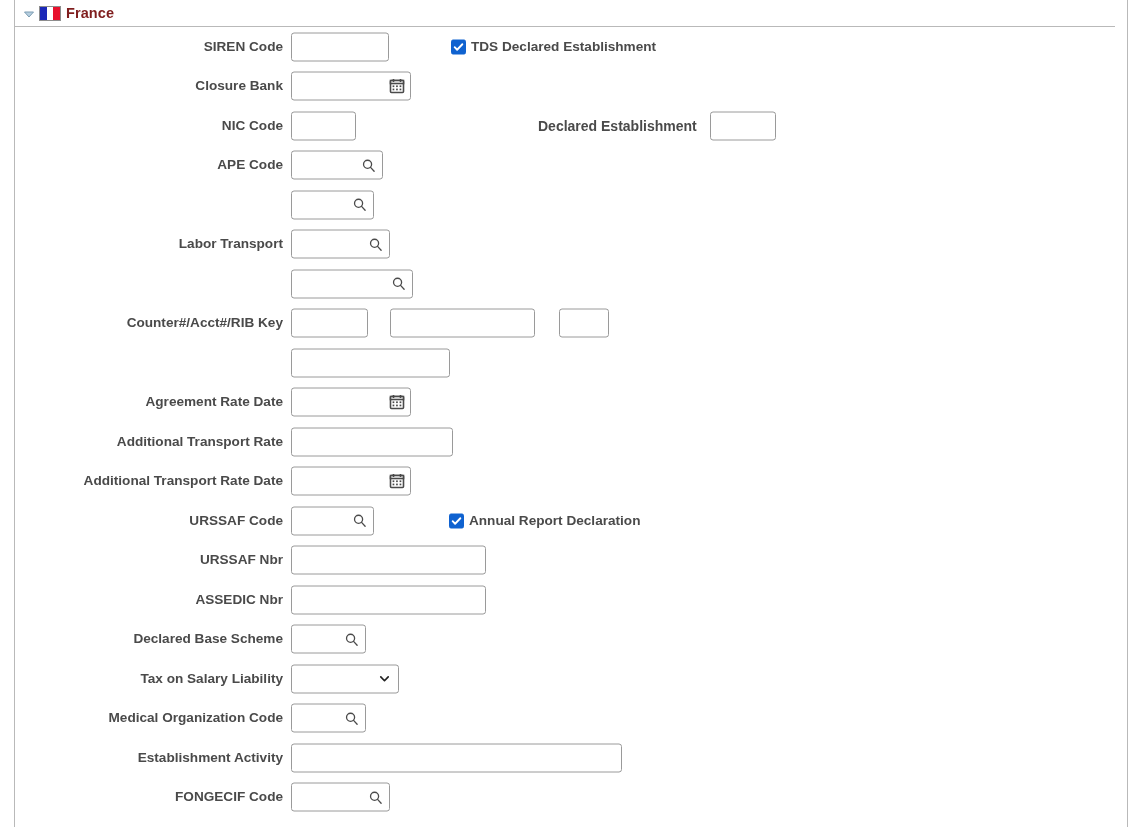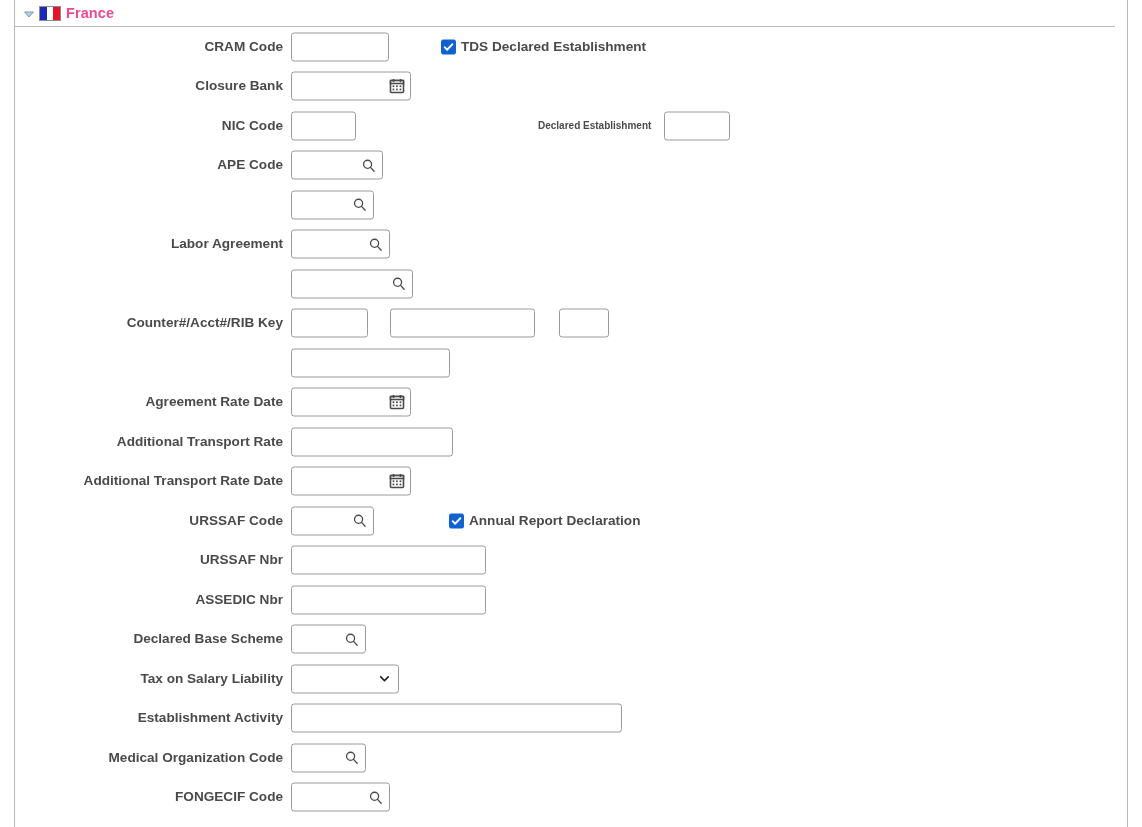--- a/index.html
+++ b/index.html
@@ -42,21 +42,21 @@
     display: inline-block; position: relative;
     border: 1px solid #8d8d8d;
     flex: 0 0 auto;
     margin-right: 5px;
   }
   .flag i { position: absolute; top: 0; bottom: 0; width: 33.34%; display: block; }
   .flag .b { left: 0;       background: #1b28b8; }
   .flag .w { left: 33.33%;  background: #ffffff; }
   .flag .r { left: 66.66%;  background: #e8112d; }
   .section-title {
-    font-size: 14.5px; font-weight: bold; color: #ec4899;
+    font-size: 14.5px; font-weight: bold; color: #7f1d1d;
     letter-spacing: .1px; line-height: 1;
   }
   .header-rule {
     position: absolute; left: 15px; top: 26px; width: 1100px; height: 1px;
     background: #b9b9b9;
   }
 
   
   .form {
     position: absolute; left: 0; top: 27px; width: 1142px;
@@ -139,21 +139,21 @@
     background: #0f62d0; border: 1px solid #0f62d0;
     display: inline-flex; align-items: center; justify-content: center;
     flex: 0 0 auto; cursor: pointer;
   }
   .chk svg { display: block; }
   .chk-label {
     font-size: 13.6px; font-weight: bold; color: #4a4a4a;
     white-space: nowrap; line-height: 1;
   }
   .right-lbl {
-    font-size: 10px; font-weight: bold; color: #4a4a4a;
+    font-size: 14px; font-weight: bold; color: #4a4a4a;
     white-space: nowrap; line-height: 1; margin-right: 13px;
   }
 </style>
 </head>
 <body>
 
 <div class="frame-line-left"></div>
 <div class="frame-line-right"></div>
 
 <div class="section-header">
@@ -167,27 +167,27 @@
       <i class="w"></i>
       <i class="r"></i>
   </span>
   <span class="section-title">France</span>
 </div>
 <div class="header-rule"></div>
 
 <div class="form">
 
   <div class="row">
-    <div class="lbl lbl-main">CRAM Code</div>
+    <div class="lbl lbl-main">SIREN Code</div>
     <div class="ctl-main">
       <span class="fld w-siren">
         <input class="inner" type="text" placeholder="" style="">
       </span>
     </div>
-    <div class="right-ctl" style="left:441px;">
+    <div class="right-ctl" style="left:451px;">
       <span class="chk-wrap">
         <span class="chk">
           <svg width="11" height="11" viewBox="0 0 12 12" aria-hidden="true">
               <path d="M1.8 6.2 L4.5 9 L10.2 3" fill="none" stroke="#ffffff" stroke-width="2" stroke-linecap="round" stroke-linejoin="round"></path>
             </svg>
         </span>
         <span class="chk-label">TDS Declared Establishment</span>
       </span>
     </div>
   </div>
@@ -253,21 +253,21 @@
           <svg width="15" height="15" viewBox="0 0 16 16" aria-hidden="true">
             <circle cx="7" cy="6.7" r="4.3" fill="none" stroke="#4a4a4a" stroke-width="1.4"></circle>
             <line x1="10.2" y1="10" x2="14" y2="14.2" stroke="#4a4a4a" stroke-width="1.4" stroke-linecap="round"></line>
           </svg>
         </span>
       </span>
     </div>
   </div>
 
   <div class="row">
-    <div class="lbl lbl-main">Labor Agreement</div>
+    <div class="lbl lbl-main">Labor Transport</div>
     <div class="ctl-main">
       <span class="fld w-labor">
         <input class="inner" type="text" placeholder="" style="">
         <span class="icon-slot">
           <svg width="15" height="15" viewBox="0 0 16 16" aria-hidden="true">
             <circle cx="7" cy="6.7" r="4.3" fill="none" stroke="#4a4a4a" stroke-width="1.4"></circle>
             <line x1="10.2" y1="10" x2="14" y2="14.2" stroke="#4a4a4a" stroke-width="1.4" stroke-linecap="round"></line>
           </svg>
         </span>
       </span>
@@ -432,44 +432,44 @@
         <span class="icon-slot">
           <svg width="13" height="13" viewBox="0 0 14 14" aria-hidden="true">
             <path d="M3 5.2 L7 9.4 L11 5.2" fill="none" stroke="#222" stroke-width="1.8" stroke-linecap="round" stroke-linejoin="round"></path>
           </svg>
         </span>
       </span>
     </div>
   </div>
 
   <div class="row">
+    <div class="lbl lbl-main">Medical Organization Code</div>
+    <div class="ctl-main">
+      <span class="fld w-medorg">
+        <input class="inner" type="text" style="">
+        <span class="icon-slot">
+          <svg width="15" height="15" viewBox="0 0 16 16" aria-hidden="true">
+            <circle cx="7" cy="6.7" r="4.3" fill="none" stroke="#4a4a4a" stroke-width="1.4"></circle>
+            <line x1="10.2" y1="10" x2="14" y2="14.2" stroke="#4a4a4a" stroke-width="1.4" stroke-linecap="round"></line>
+          </svg>
+        </span>
+      </span>
+    </div>
+  </div>
+
+  <div class="row">
     <div class="lbl lbl-main">Establishment Activity</div>
     <div class="ctl-main">
       <span class="fld w-estact">
         <input class="inner" type="text" style="">
       </span>
     </div>
   </div>
 
   <div class="row">
-    <div class="lbl lbl-main">Medical Organization Code</div>
-    <div class="ctl-main">
-      <span class="fld w-medorg">
-        <input class="inner" type="text" style="">
-        <span class="icon-slot">
-          <svg width="15" height="15" viewBox="0 0 16 16" aria-hidden="true">
-            <circle cx="7" cy="6.7" r="4.3" fill="none" stroke="#4a4a4a" stroke-width="1.4"></circle>
-            <line x1="10.2" y1="10" x2="14" y2="14.2" stroke="#4a4a4a" stroke-width="1.4" stroke-linecap="round"></line>
-          </svg>
-        </span>
-      </span>
-    </div>
-  </div>
-
-  <div class="row">
     <div class="lbl lbl-main">FONGECIF Code</div>
     <div class="ctl-main">
       <span class="fld w-fongecif">
         <input class="inner" type="text" style="">
         <span class="icon-slot">
           <svg width="15" height="15" viewBox="0 0 16 16" aria-hidden="true">
             <circle cx="7" cy="6.7" r="4.3" fill="none" stroke="#4a4a4a" stroke-width="1.4"></circle>
             <line x1="10.2" y1="10" x2="14" y2="14.2" stroke="#4a4a4a" stroke-width="1.4" stroke-linecap="round"></line>
           </svg>
         </span>

